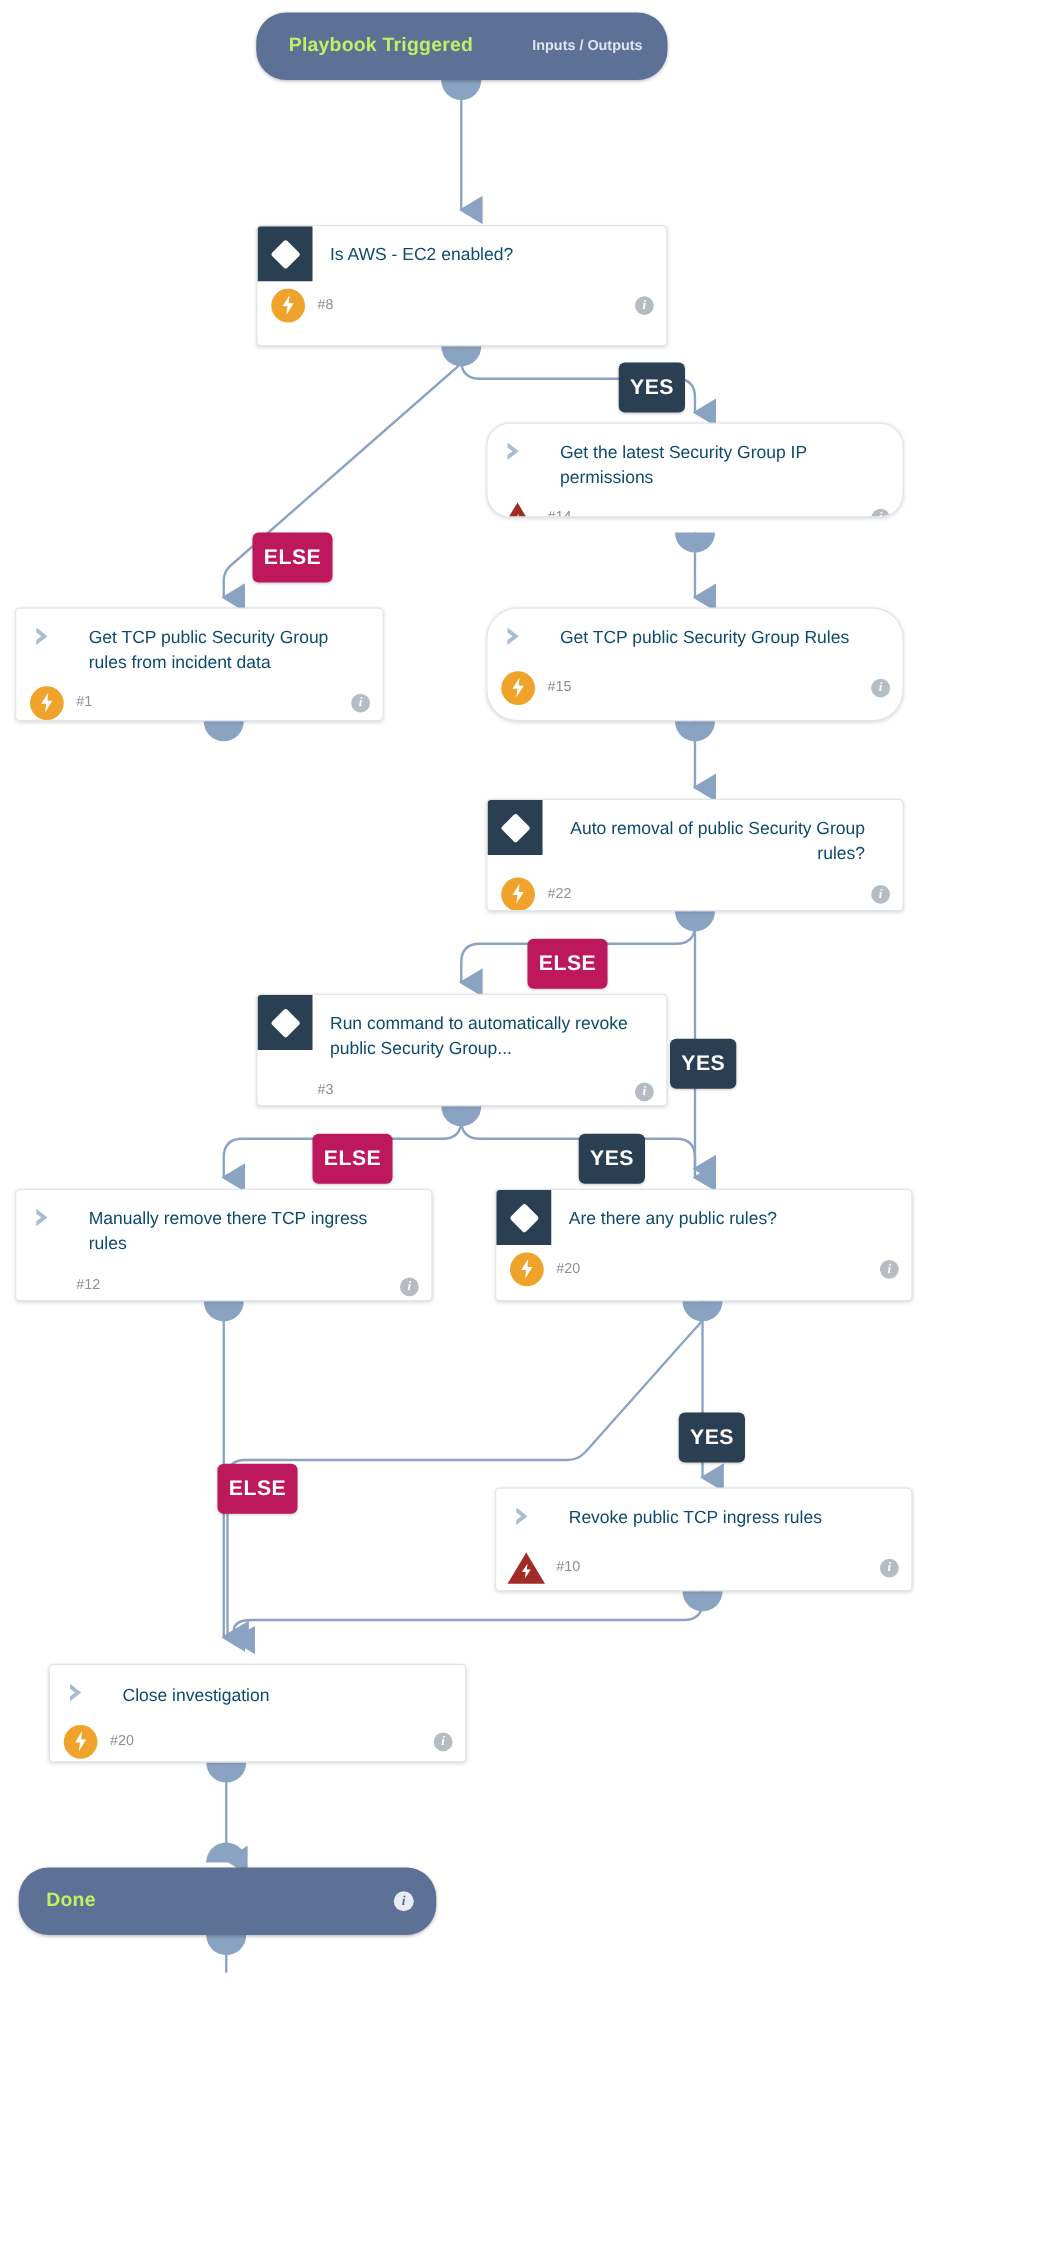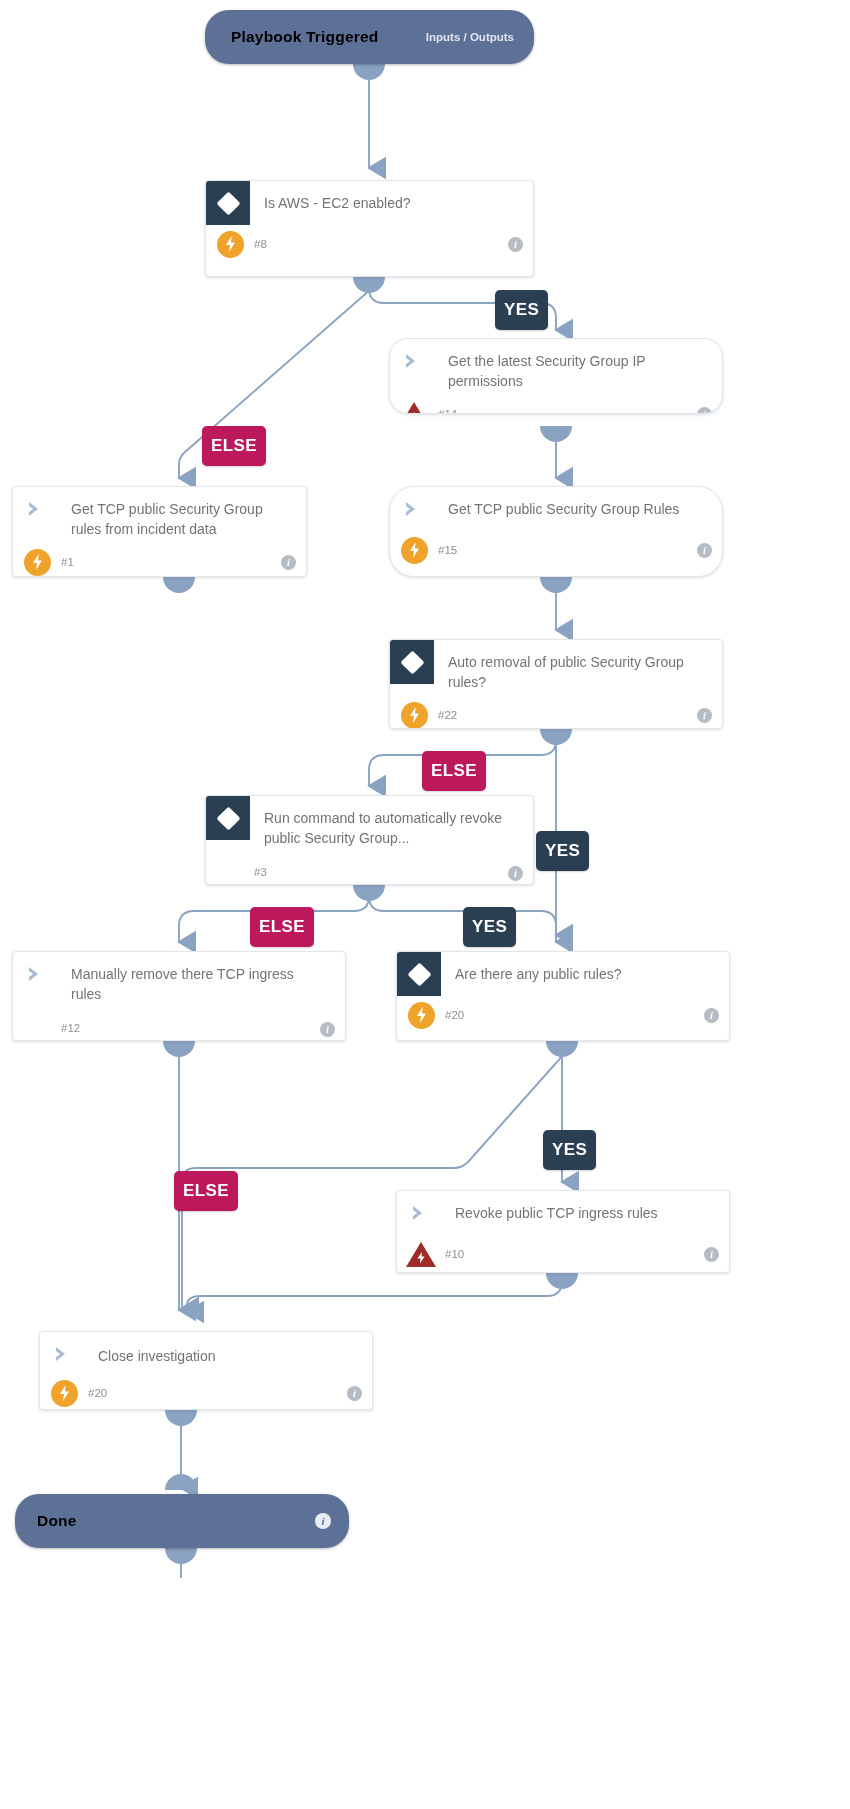--- a/index.html
+++ b/index.html
@@ -15,21 +15,21 @@
   
   .pill{
     position:absolute;
     background:#5d7096;
     border-radius:24px;
     box-shadow:0 1px 3px rgba(0,0,0,.28);
     display:flex;align-items:center;
     box-sizing:border-box;
   }
   .pill .ptitle{
-    color:#000000;font-size:15.5px;font-weight:600;letter-spacing:.2px;
+    color:#bef264;font-size:15.5px;font-weight:600;letter-spacing:.2px;
     padding-left:26px;white-space:nowrap;
   }
   .pill .pmeta{
     margin-left:auto;color:#dfe5ef;font-size:11.5px;font-weight:600;
     padding-right:20px;white-space:nowrap;
   }
 
   
   .card{
     position:absolute;
@@ -53,21 +53,21 @@
   .diamond{
     width:17px;height:17px;background:#ffffff;transform:rotate(45deg);
     border-radius:2px;
   }
   .chev{
     width:44px;height:44px;flex:0 0 44px;
     display:flex;align-items:center;justify-content:center;
   }
   .chev svg{display:block;}
   .ctitle{
-    color:#737373;font-size:14px;line-height:20px;
+    color:#0c4a6e;font-size:14px;line-height:20px;
     padding:12px 30px 6px 14px;
     flex:1 1 auto;
   }
   .card .row-bot{
     display:flex;align-items:center;
     padding:0 10px 0 0;
     min-height:34px;position:relative;
   }
   .badge-slot{width:48px;flex:0 0 48px;display:flex;align-items:center;justify-content:center;}
   .bolt-circle{
@@ -253,21 +253,21 @@
           <svg width="13" height="16" viewBox="0 0 13 16">
               <path d="M7.6 0 L2 9 H6 L5 16 L11 6.5 H7 Z" fill="#fff"></path>
             </svg>
         </div>
       </div>
       <div class="num">#15</div>
       <div class="info">i</div>
     </div>
   </div>
 
-  <div class="card" style="left:389px;top:639px;width:334px;height:90px;">
+  <div class="card" style="left:389px;top:639px;width:334px;height:90px;text-align:right;">
     <div class="row-top">
       <div class="icobox">
           <div class="diamond"></div>
         </div>
       <div class="ctitle">Auto removal of public Security Group rules?</div>
     </div>
     <div class="row-bot">
       <div class="badge-slot">
         <div class="bolt-circle">
           <svg width="13" height="16" viewBox="0 0 13 16">

